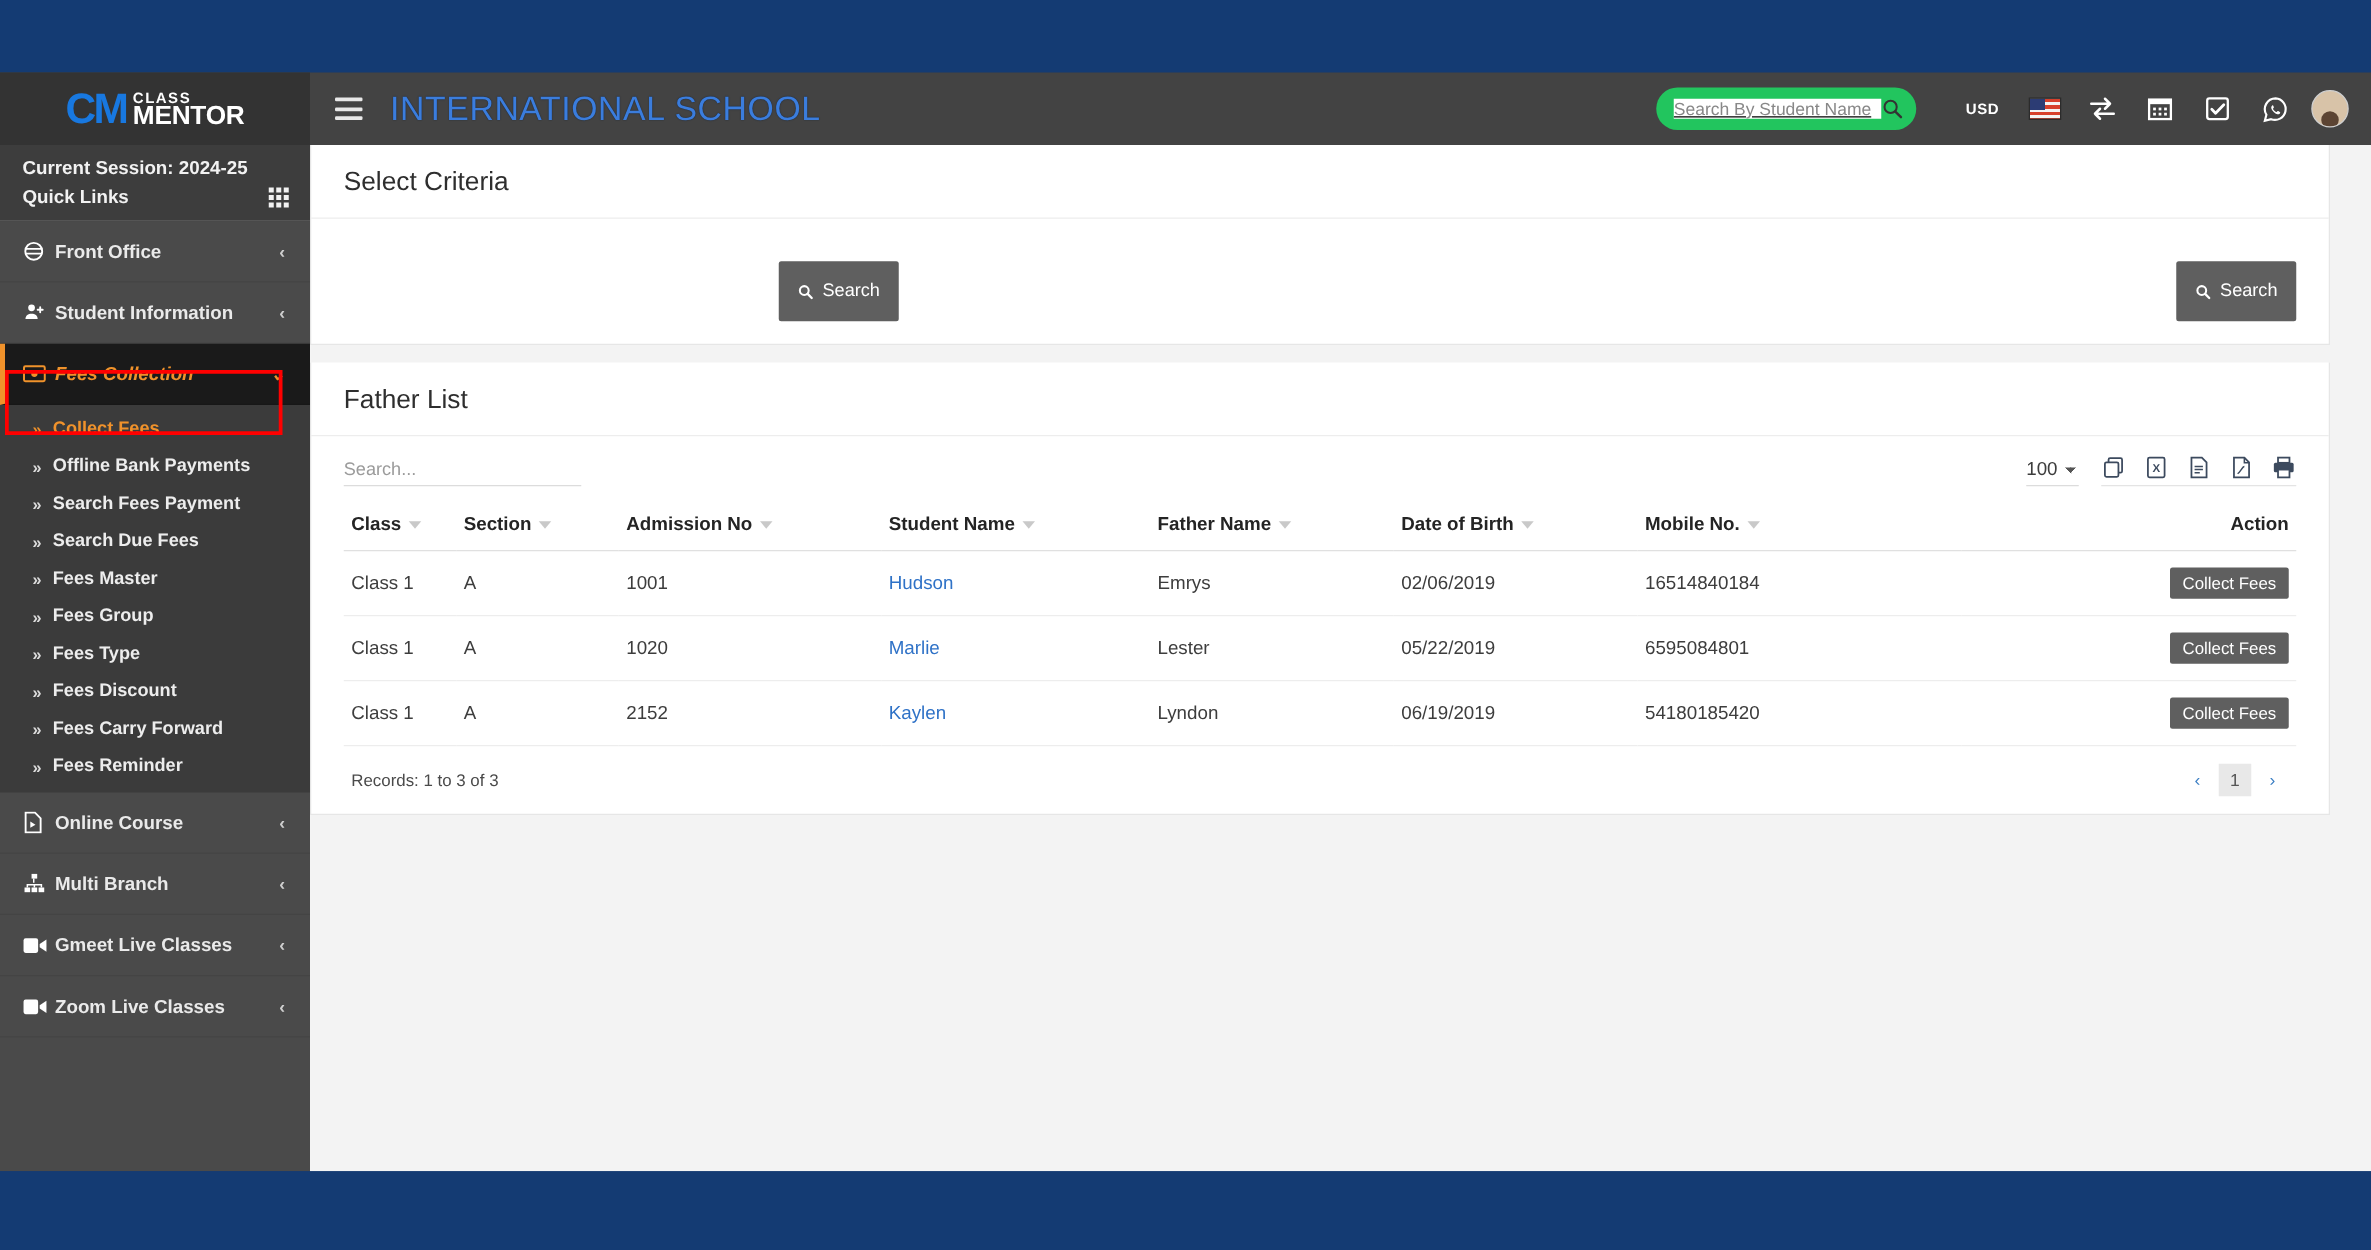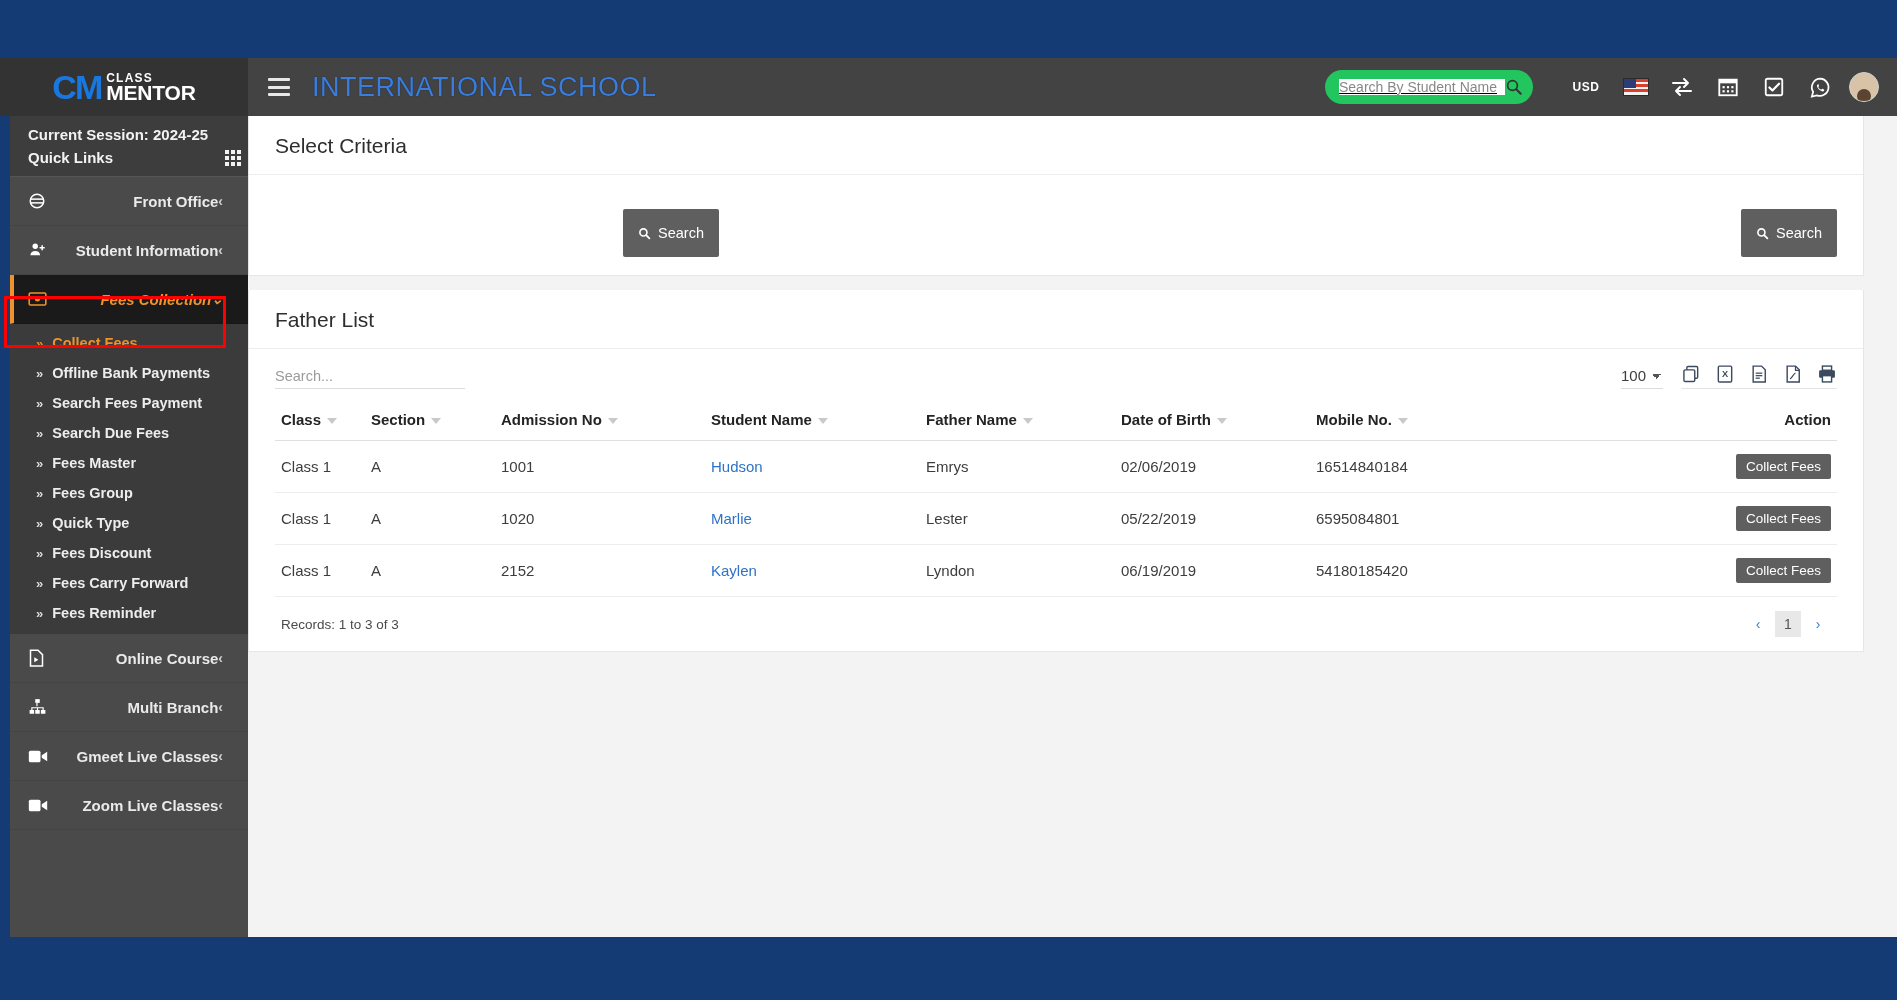--- a/index.html
+++ b/index.html
@@ -89,39 +89,38 @@
   .flag .canton { position:absolute; left:0; top:0; width:12px; height:9px; background:#2c3c74;}
   .avatar {
     width: 30px; height: 30px; border-radius: 50%; overflow:hidden;
     background: #d8c3a8; margin-left: 6px;
     display:flex; align-items:flex-end; justify-content:center;
     border: 1px solid #cfcfcf;
   }
   .avatar .head { width:14px; height:14px; border-radius:50%; background:#5c4433; margin-bottom:-2px;}
   
   .sidebar {
-    position:absolute; left:10px; top:116px; width: 248px; height: 821px;
+    position:absolute; left:0; top:116px; width: 248px; height: 821px;
     background: #4a4a4a;
     overflow: hidden;
   }
   .session-box {
     background: #3d3d3d; padding: 10px 0 10px 18px;
     border-bottom: 1px solid #555;
   }
   .session-box .s1 { color:#f2f2f2; font-size:15px; font-weight:600; margin-bottom:6px;}
   .quick-links-row { display:flex; align-items:center; padding-right: 17px;}
   .quick-links-row .ql { color:#f2f2f2; font-size:15px; font-weight:600;}
   .grid-icon { margin-left:auto; display:grid; grid-template-columns: repeat(3,4px);
     grid-template-rows: repeat(3,4px); gap:2px; }
   .grid-icon i { background:#f2f2f2; display:block; width:4px; height:4px;}
   .nav-item {
-    display:flex; align-items:center; height: 49px; padding: 0 35px 0 18px;
+    display:flex; align-items:center; height: 49px; padding: 0 20px 0 18px;
     color:#eaeaea; font-size:15px; font-weight:600; cursor:pointer;
     border-bottom: 1px solid rgba(0,0,0,0.08);
-    text-align: right;
   }
   .nav-item .ni-ico { width: 26px; flex:none; display:flex; align-items:center; color:#ffffff;}
   .nav-item .ni-label { flex:1; }
   .nav-item .ni-caret { color:#cfcfcf; font-size:14px; font-weight:bold;}
   .nav-item.active {
     background:#1a1a1a; color:#f0922b; border-left: 4px solid #f0922b;
     padding-left: 14px;
     font-style: italic;
   }
   .nav-item.active .ni-ico { color:#f0922b;}
@@ -412,21 +411,21 @@
       <div class="sub-item">
         <span class="chev">»</span>
         <span>Fees Master</span>
       </div>
       <div class="sub-item">
         <span class="chev">»</span>
         <span>Fees Group</span>
       </div>
       <div class="sub-item">
         <span class="chev">»</span>
-        <span>Quick Type</span>
+        <span>Fees Type</span>
       </div>
       <div class="sub-item">
         <span class="chev">»</span>
         <span>Fees Discount</span>
       </div>
       <div class="sub-item">
         <span class="chev">»</span>
         <span>Fees Carry Forward</span>
       </div>
       <div class="sub-item">

